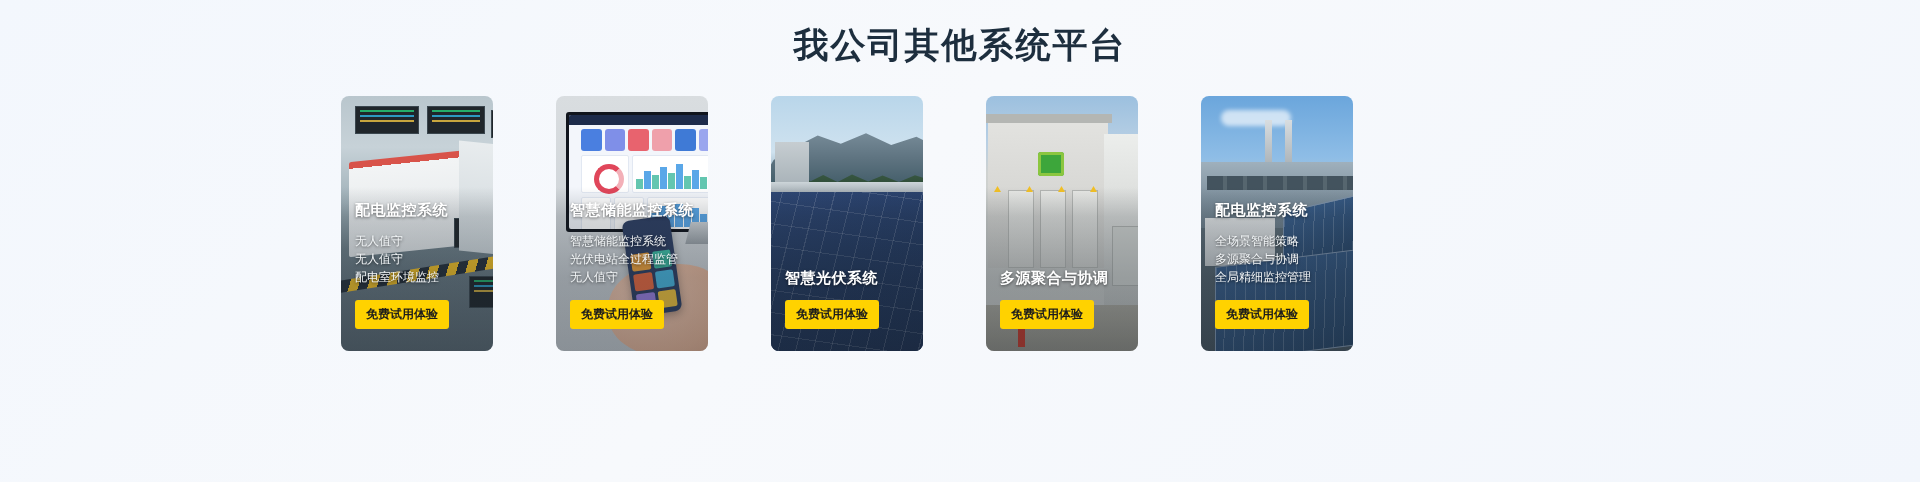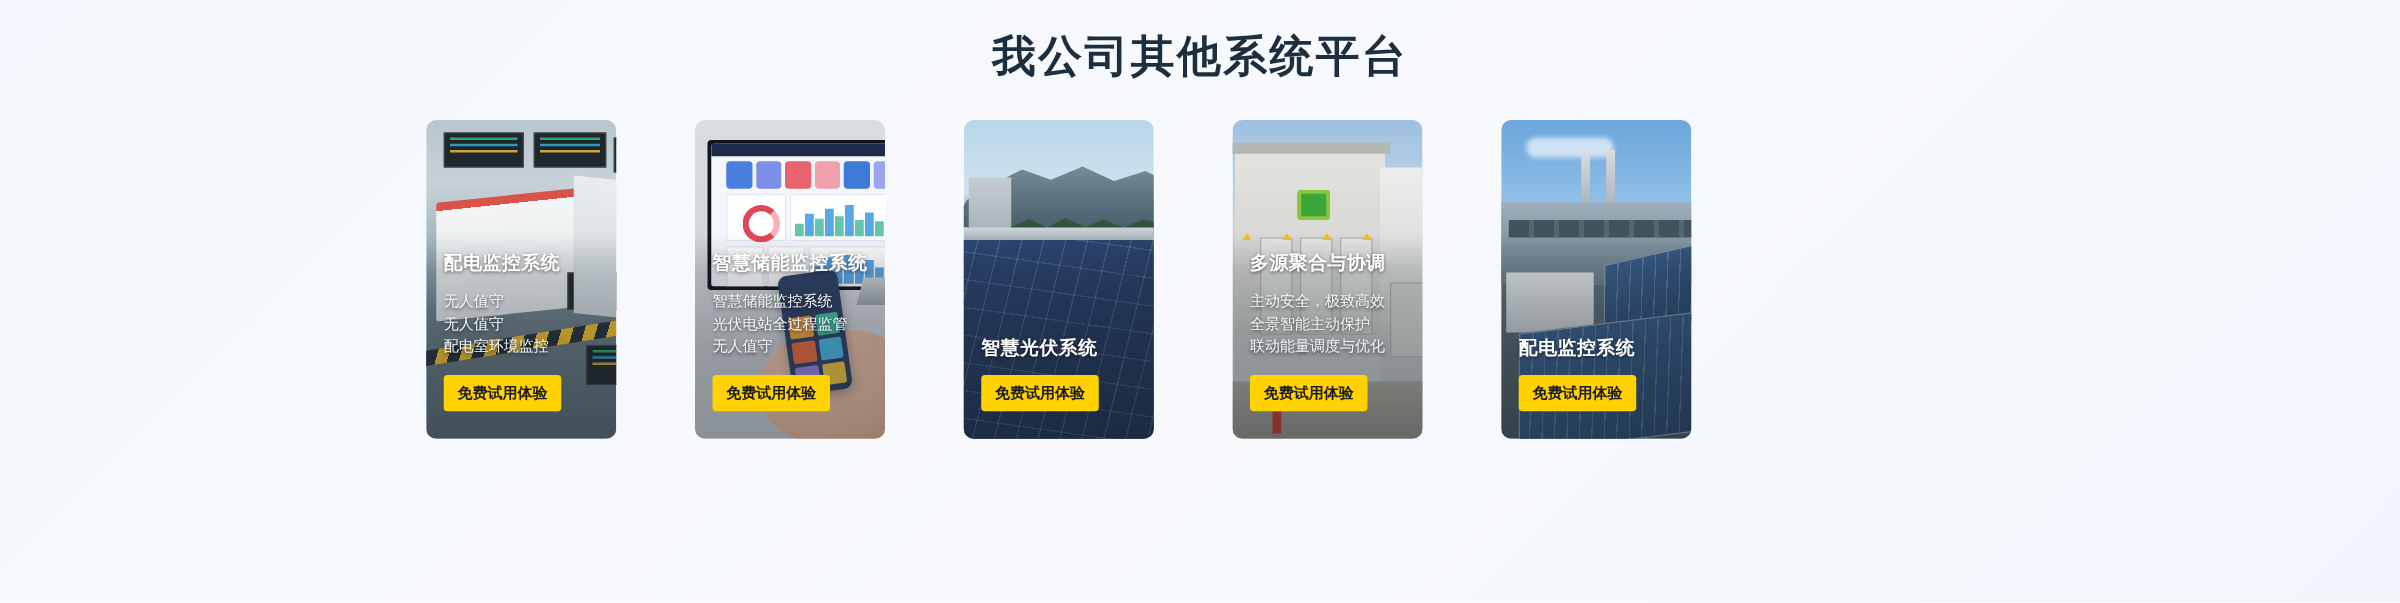--- a/index.html
+++ b/index.html
@@ -412,41 +412,41 @@
         <div class="warn w2"></div>
         <div class="warn w3"></div>
         <div class="warn w4"></div>
         <div class="cont"></div>
         <div class="grnd"></div>
         <div class="hyd"></div>
       </div>
       <div class="scrim"></div>
       <div class="content">
         <div class="card-title">多源聚合与协调</div>
-        <div class="card-lines">
-          <div>主动安全，极致高效</div>
-          <div>全景智能主动保护</div>
-          <div>联动能量调度与优化</div>
-        </div>
         <button class="cta">免费试用体验</button>
       </div>
     </div>
 
     <div class="card">
       <div class="photo p5">
         <div class="cloud"></div>
         <div class="stack s1"></div>
         <div class="stack s2"></div>
         <div class="fact"></div>
         <div class="cab"></div>
         <div class="pole"></div>
         <div class="panel pa"></div>
         <div class="panel pb"></div>
       </div>
       <div class="scrim"></div>
       <div class="content">
         <div class="card-title">配电监控系统</div>
+        <div class="card-lines">
+          <div>全场景智能策略</div>
+          <div>多源聚合与协调</div>
+          <div>全局精细监控管理</div>
+        </div>
         <button class="cta">免费试用体验</button>
       </div>
     </div>
 
   </div>
 </div>
 
 </body></html>

